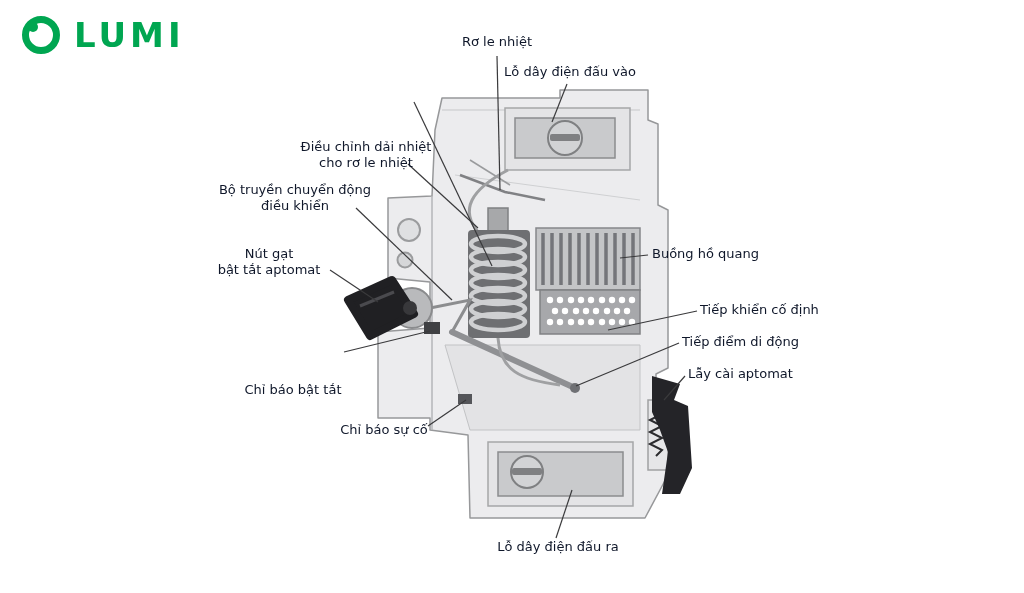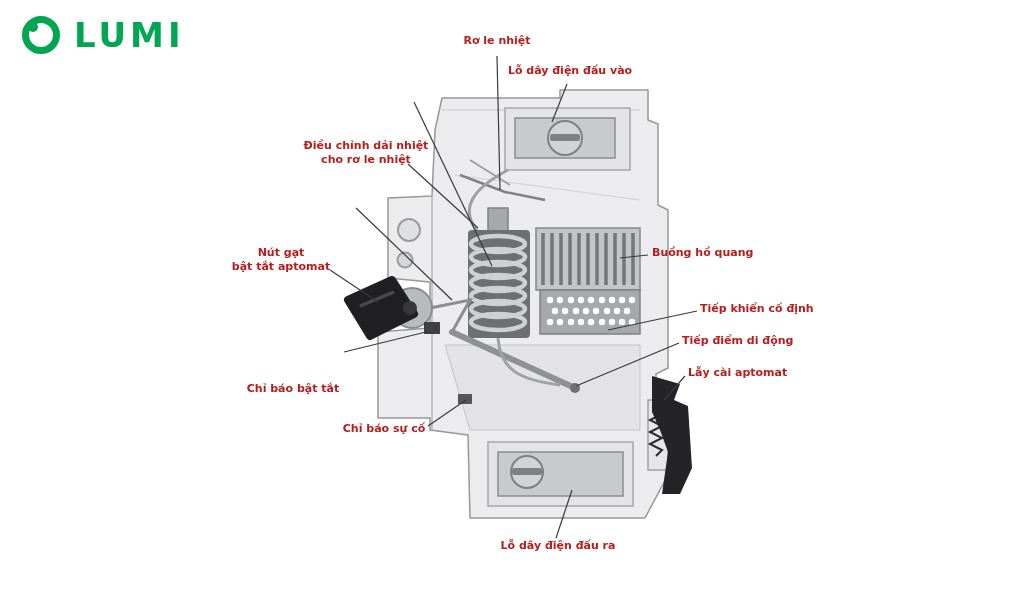--- a/index.html
+++ b/index.html
@@ -5,21 +5,21 @@
   html,body{margin:0;padding:0;background:#ffffff;}
   .canvas{
     position:relative;width:1024px;height:567px;background:#ffffff;
     font-family:"DejaVu Sans","Liberation Sans",sans-serif;overflow:hidden;
   }
   
   .logo{position:absolute;left:18px;top:12px;display:flex;align-items:center;gap:10px;}
   .logo-text{font-size:34px;font-weight:700;color:#00A651;letter-spacing:4px;line-height:1;}
   
   .label{
-    position:absolute;color:#b91c1c;font-size:11px;font-weight:700;
+    position:absolute;color:#0f172a;font-size:13px;font-weight:400;
     line-height:1.25;white-space:pre-line;
   }
   .label.center{transform:translateX(-50%);text-align:center;}
   .label.left{text-align:right;}
   .art{position:absolute;left:0;top:0;width:1024px;height:593px;}
 </style>
 </head>
 <body>
 
 <div class="canvas">
@@ -159,21 +159,23 @@
       <line x1="679" y1="343" x2="576" y2="386"></line>
       <line x1="685" y1="376" x2="664" y2="400"></line>
       <line x1="556" y1="538" x2="572" y2="490"></line>
     </g>
   </svg>
 
   <div class="label center" style="left:497px;top:34px;">Rơ le nhiệt</div>
   <div class="label center" style="left:570px;top:64px;">Lỗ dây điện đấu vào</div>
   <div class="label center" style="left:366px;top:139px;">Điều chỉnh dải nhiệt
 cho rơ le nhiệt</div>
-  <div class="label center" style="left:281px;top:246px;">Nút gạt
+  <div class="label center" style="left:295px;top:182px;">Bộ truyền chuyển động
+điều khiển</div>
+  <div class="label center" style="left:269px;top:246px;">Nút gạt
 bật tắt aptomat</div>
   <div class="label center" style="left:293px;top:347px;margin-top:35px;">Chỉ báo bật tắt</div>
   <div class="label center" style="left:384px;top:422px;">Chỉ báo sự cố</div>
   <div class="label left" style="left:652px;top:246px;">Buồng hồ quang</div>
   <div class="label left" style="left:700px;top:302px;">Tiếp khiển cố định</div>
   <div class="label left" style="left:682px;top:334px;">Tiếp điểm di động</div>
   <div class="label left" style="left:688px;top:366px;">Lẫy cài aptomat</div>
   <div class="label center" style="left:558px;top:539px;">Lỗ dây điện đấu ra</div>
 
 </div>

